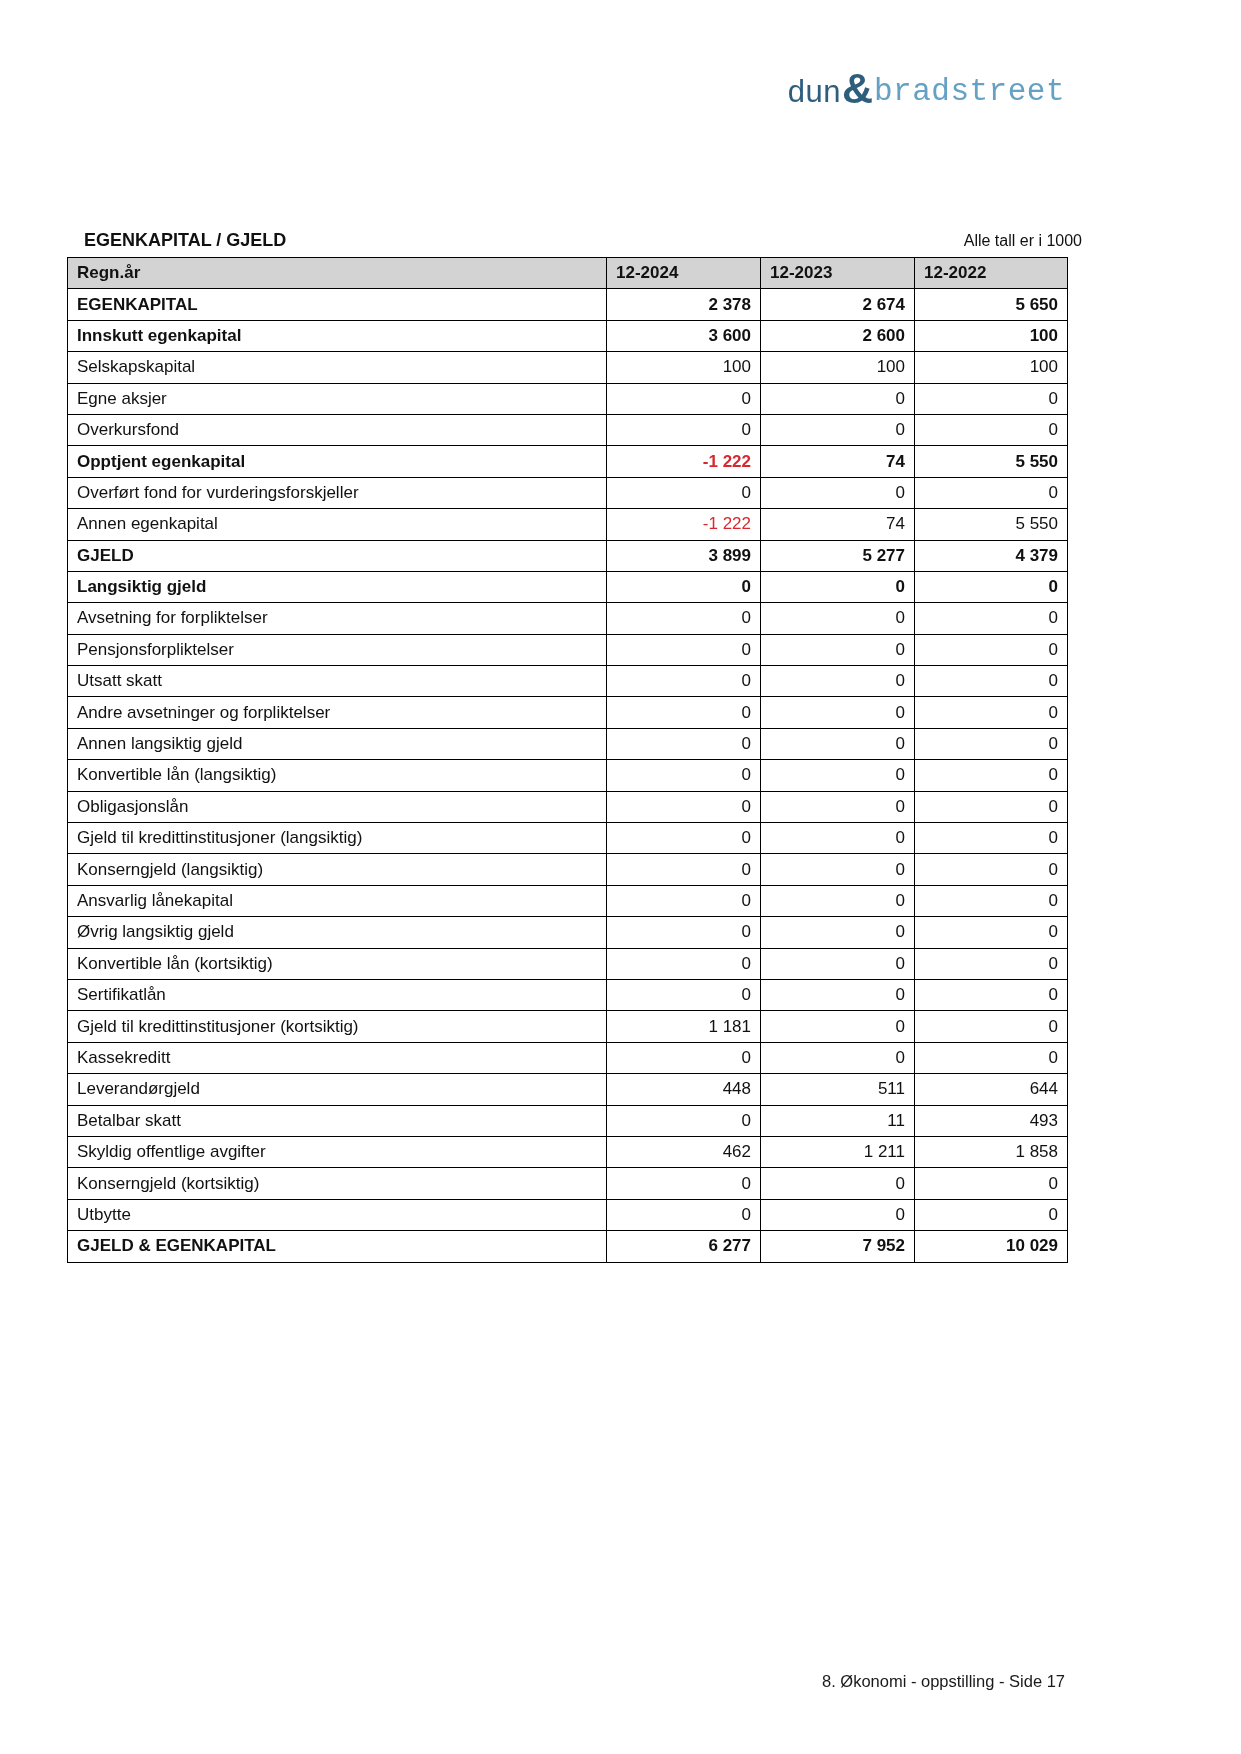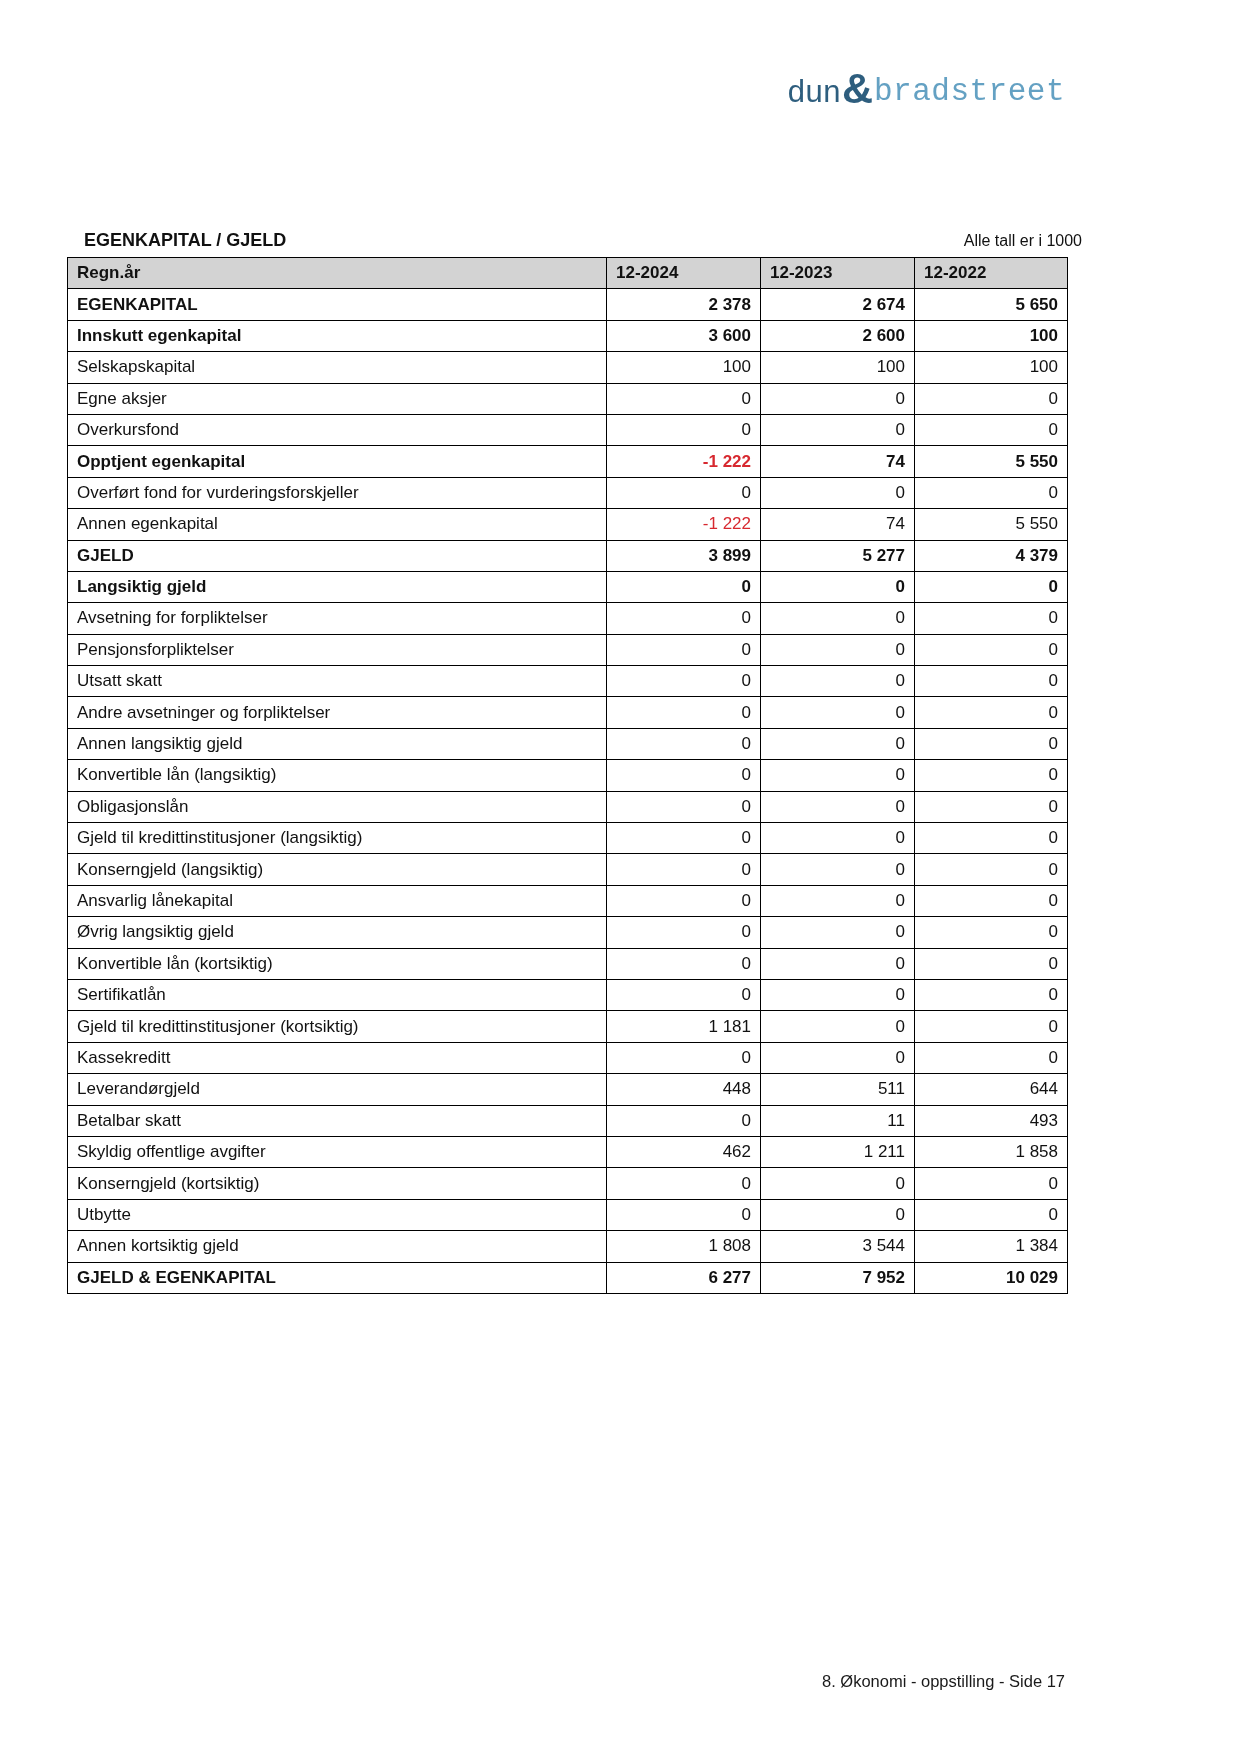--- a/index.html
+++ b/index.html
@@ -278,26 +278,20 @@
           <td class="num">0</td>
           <td class="num">0</td>
           <td class="num">0</td>
         </tr>
         <tr>
           <td class="label">Utbytte</td>
           <td class="num">0</td>
           <td class="num">0</td>
           <td class="num">0</td>
         </tr>
-        <tr>
-          <td class="label">Annen kortsiktig gjeld</td>
-          <td class="num">1 808</td>
-          <td class="num">3 544</td>
-          <td class="num">1 384</td>
-        </tr>
         <tr class="bold">
           <td class="label">GJELD &amp; EGENKAPITAL</td>
           <td class="num">6 277</td>
           <td class="num">7 952</td>
           <td class="num">10 029</td>
         </tr>
       </tbody>
   </table>
 
   <div class="page-footer">8. Økonomi - oppstilling - Side 17</div>

